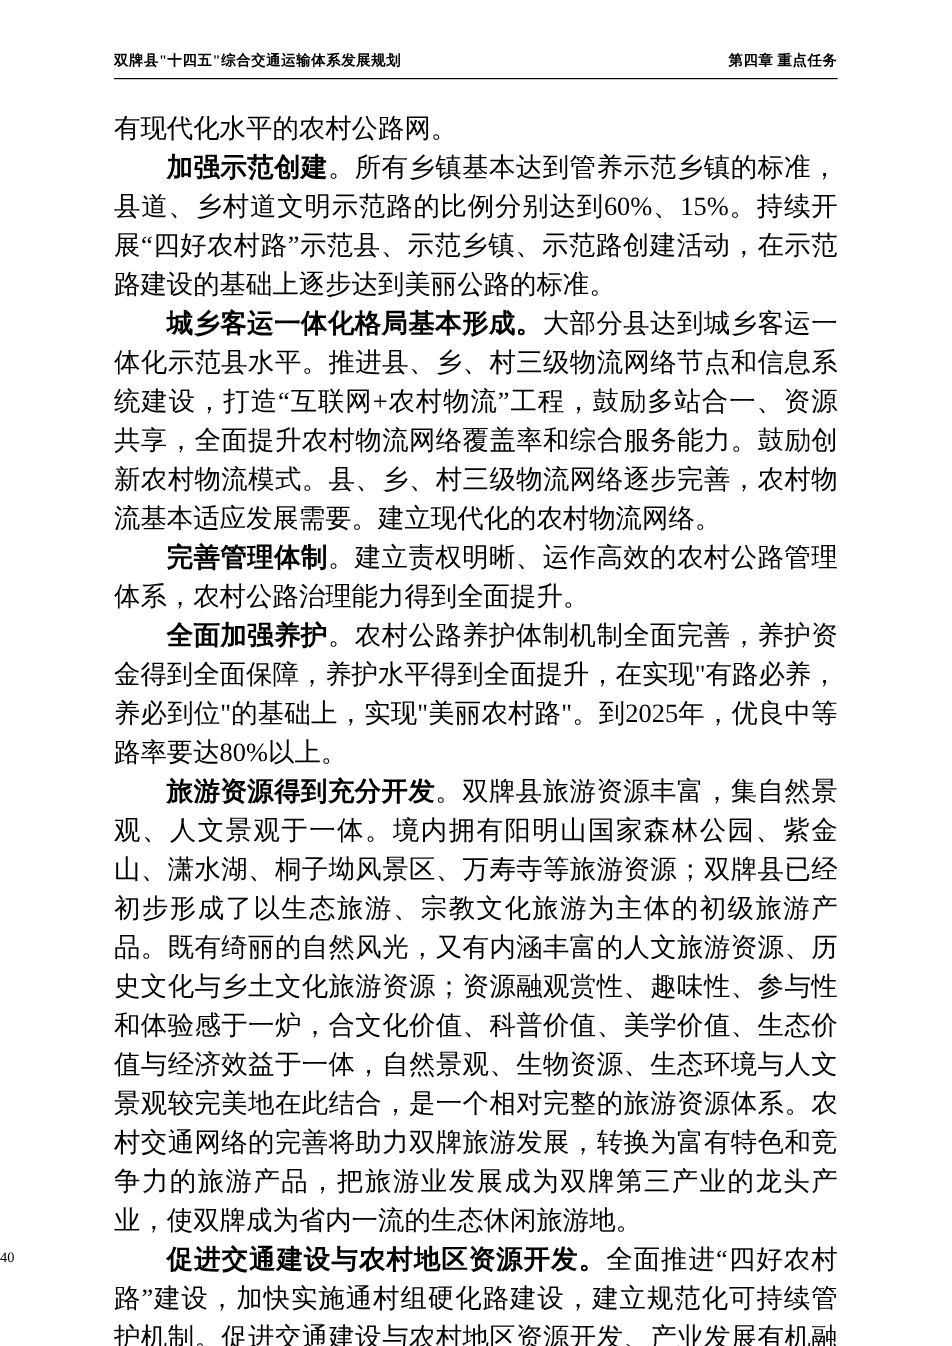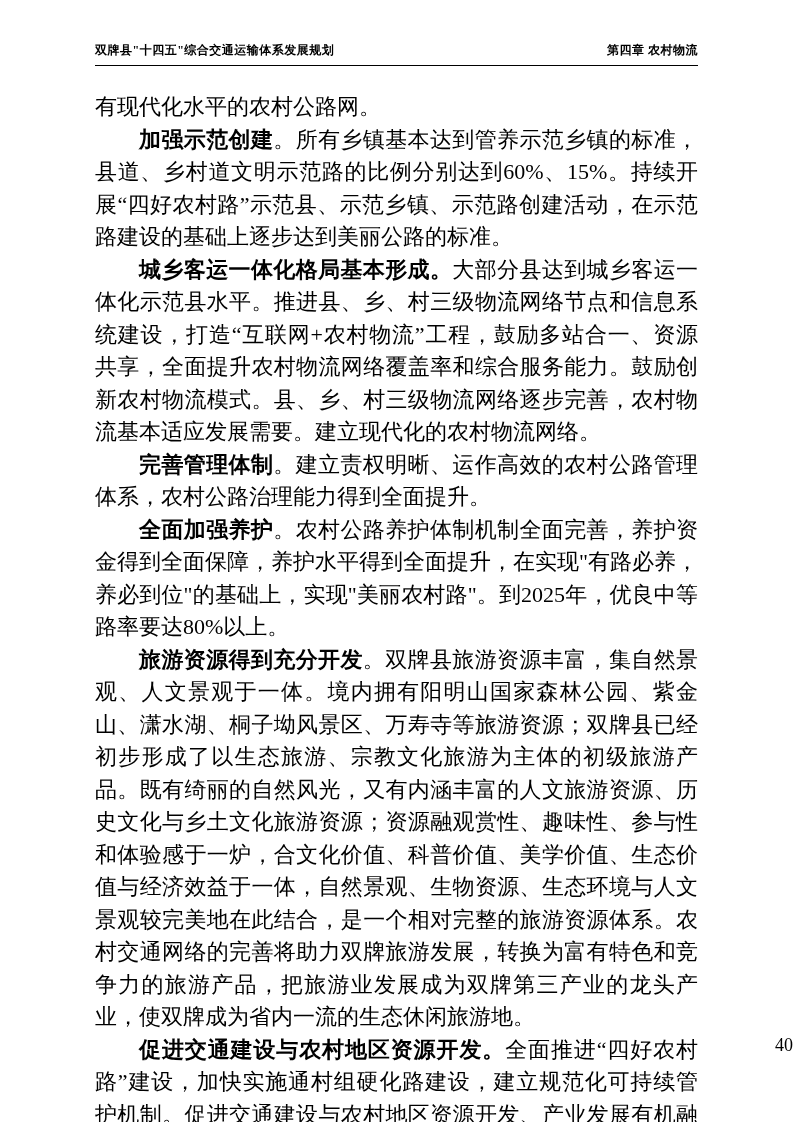--- a/index.html
+++ b/index.html
@@ -44,32 +44,32 @@
   .seg { font-weight: normal; }
   .seg.bold {
     font-weight: bold;
     font-family: "Liberation Sans", "DejaVu Sans", sans-serif;
   }
   .footer {
     position: absolute;
     left: 0;
     right: 0;
     bottom: 66px;
-    text-align: right;
-    font-size: 18px;
+    text-align: left;
+    font-size: 12px;
   }
 </style>
 </head>
 <body>
 
 <div class="page">
 
   <div class="header">
     <span class="h-left">双牌县"十四五"综合交通运输体系发展规划</span>
-    <span class="h-right">第四章 农村物流</span>
+    <span class="h-right">第四章 重点任务</span>
   </div>
 
   <div class="doc-body" id="doc-body">
       <p class="para"><span class="seg">有现代化水平的农村公路网。</span></p>
       <p class="para indent"><span class="seg bold">加强示范创建</span><span class="seg">。所有乡镇基本达到管养示范乡镇的标准，县道、乡村道文明示范路的比例分别达到60%、15%。持续开展“四好农村路”示范县、示范乡镇、示范路创建活动，在示范路建设的基础上逐步达到美丽公路的标准。</span></p>
       <p class="para indent"><span class="seg bold">城乡客运一体化格局基本形成。</span><span class="seg">大部分县达到城乡客运一体化示范县水平。推进县、乡、村三级物流网络节点和信息系统建设，打造“互联网+农村物流”工程，鼓励多站合一、资源共享，全面提升农村物流网络覆盖率和综合服务能力。鼓励创新农村物流模式。县、乡、村三级物流网络逐步完善，农村物流基本适应发展需要。建立现代化的农村物流网络。</span></p>
       <p class="para indent"><span class="seg bold">完善管理体制</span><span class="seg">。建立责权明晰、运作高效的农村公路管理体系，农村公路治理能力得到全面提升。</span></p>
       <p class="para indent"><span class="seg bold">全面加强养护</span><span class="seg">。农村公路养护体制机制全面完善，养护资金得到全面保障，养护水平得到全面提升，在实现"有路必养，养必到位"的基础上，实现"美丽农村路"。到2025年，优良中等路率要达80%以上。</span></p>
       <p class="para indent"><span class="seg bold">旅游资源得到充分开发</span><span class="seg">。双牌县旅游资源丰富，集自然景观、人文景观于一体。境内拥有阳明山国家森林公园、紫金山、潇水湖、桐子坳风景区、万寿寺等旅游资源；双牌县已经初步形成了以生态旅游、宗教文化旅游为主体的初级旅游产品。既有绮丽的自然风光，又有内涵丰富的人文旅游资源、历史文化与乡土文化旅游资源；资源融观赏性、趣味性、参与性和体验感于一炉，合文化价值、科普价值、美学价值、生态价值与经济效益于一体，自然景观、生物资源、生态环境与人文景观较完美地在此结合，是一个相对完整的旅游资源体系。农村交通网络的完善将助力双牌旅游发展，转换为富有特色和竞争力的旅游产品，把旅游业发展成为双牌第三产业的龙头产业，使双牌成为省内一流的生态休闲旅游地。</span></p>
       <p class="para indent"><span class="seg bold">促进交通建设与农村地区资源开发。</span><span class="seg">全面推进“四好农村路”建设，加快实施通村组硬化路建设，建立规范化可持续管护机制。促进交通建设与农村地区资源开发、产业发展有机融合，加强特色农产品优势区与旅游资源富集区交通建设。实现以交通便利带动脱贫减贫，交通建设项目尽量向进村入户倾斜，加强农村邮政等基础设施建设。</span></p>

